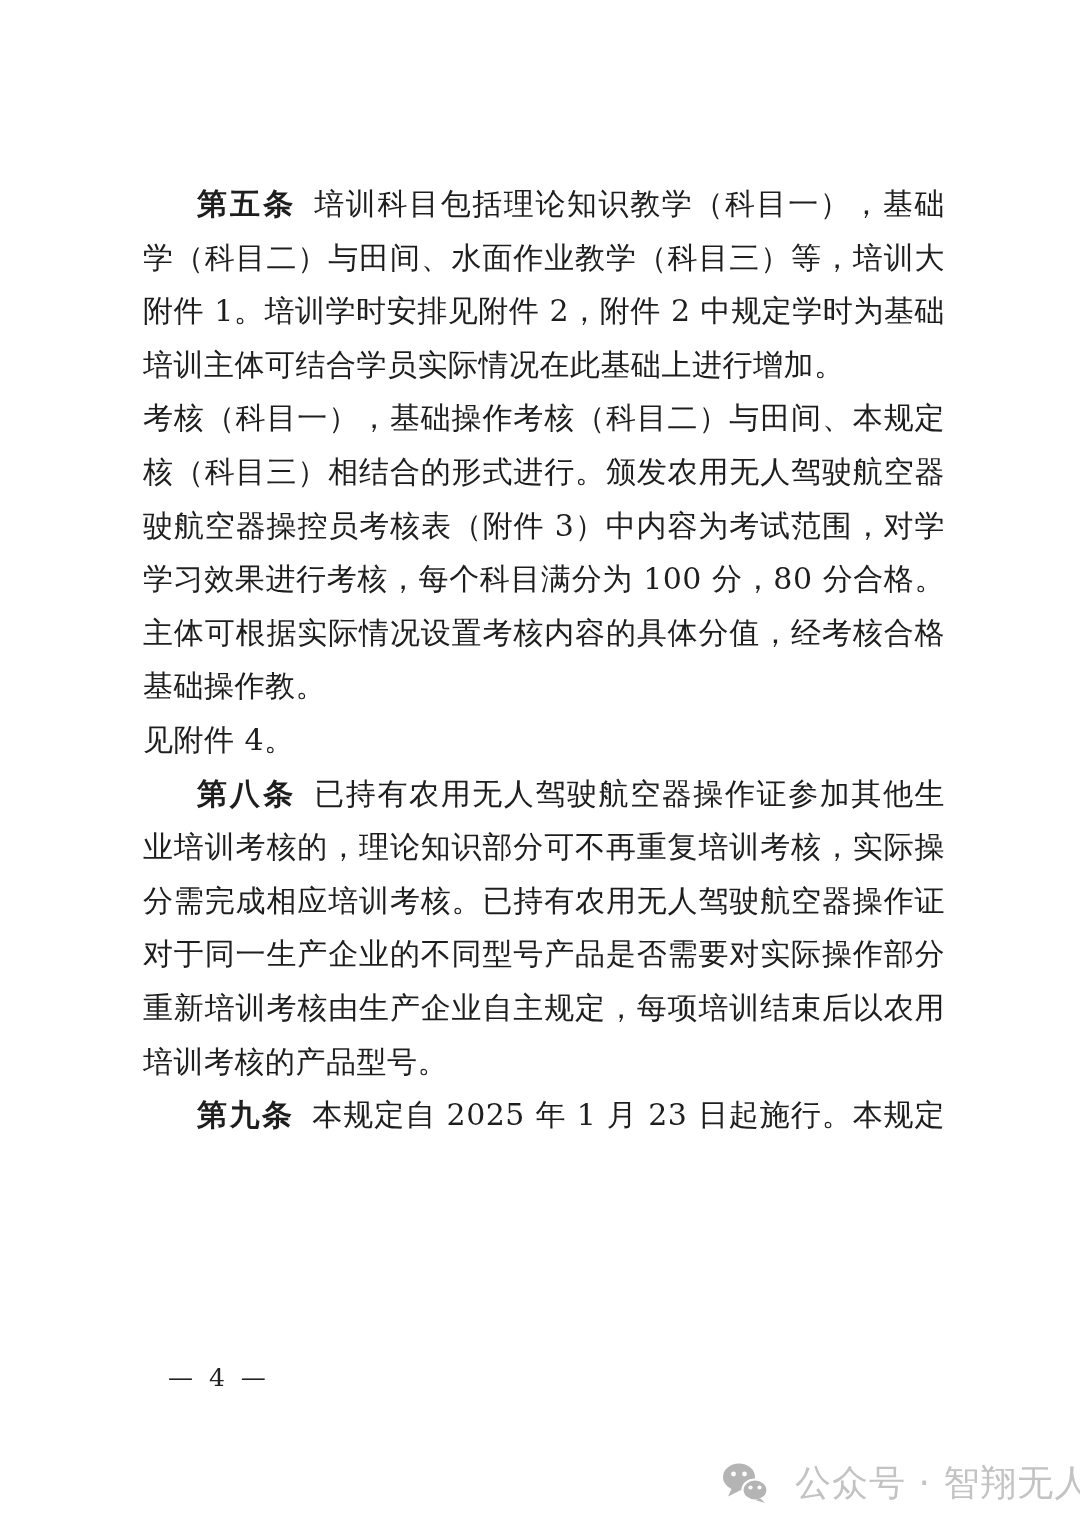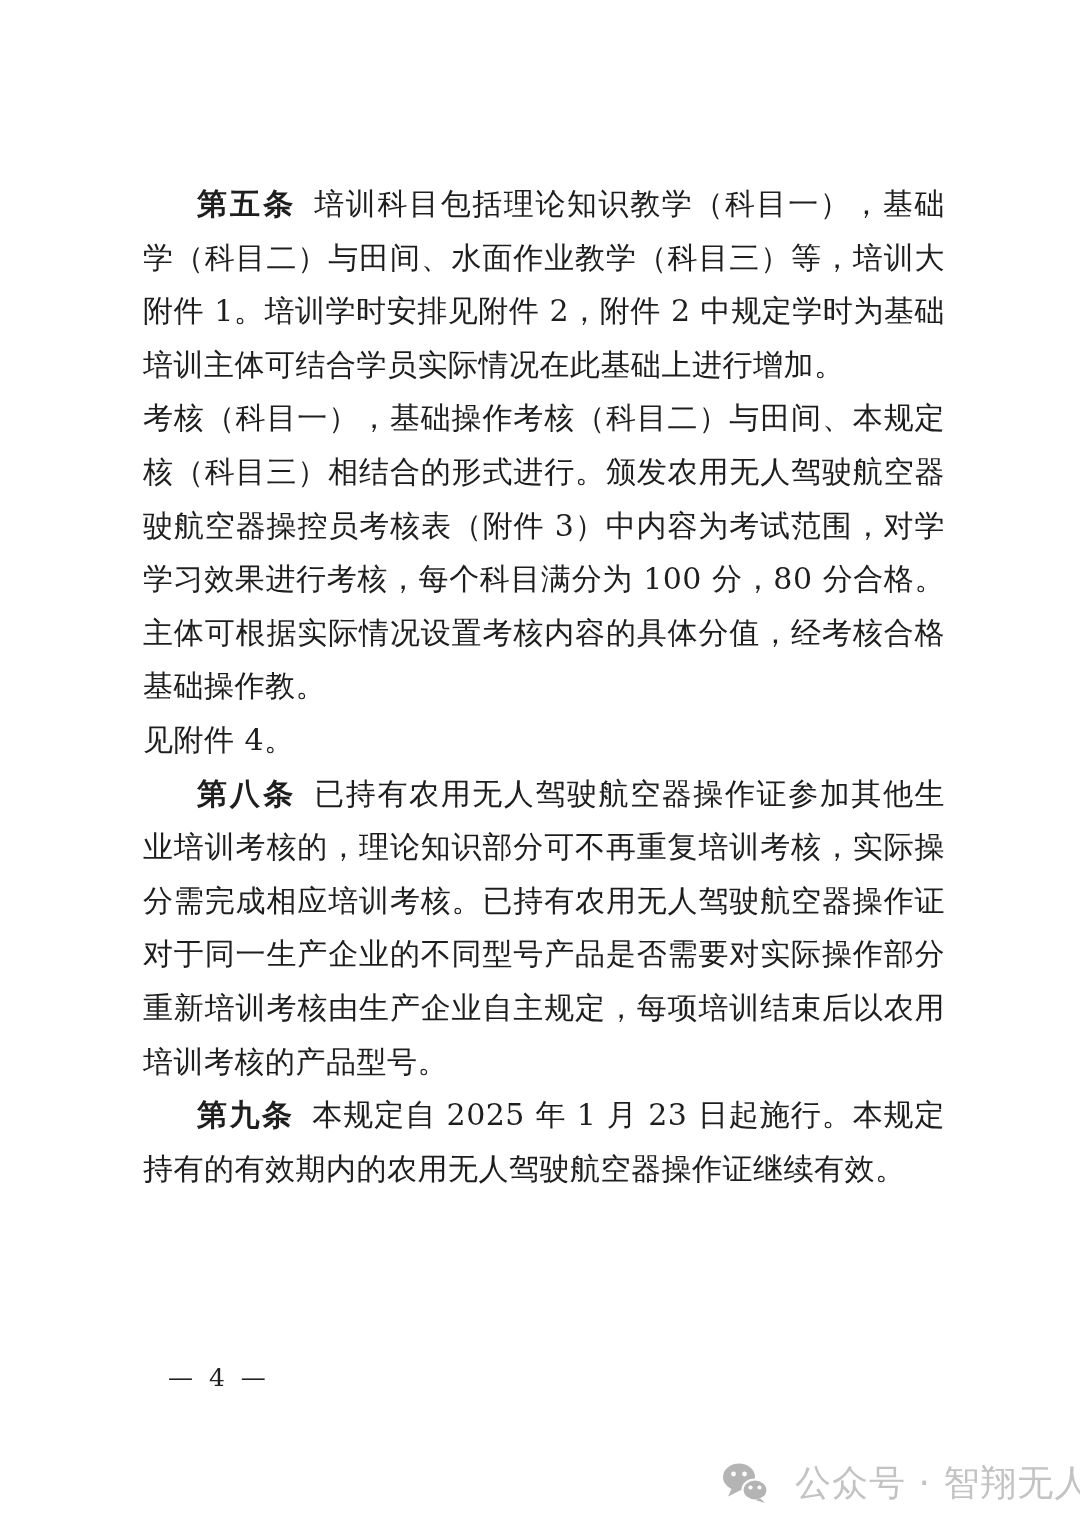--- a/index.html
+++ b/index.html
@@ -93,21 +93,20 @@
       <div class="line">主体可根据实际情况设置考核内容的具体分值，经考核合格后</div>
       <div class="line last">基础操作教。</div>
       <div class="line last">见附件 4。</div>
       <div class="line indent"><span class="article-no">第八条</span>已持有农用无人驾驶航空器操作证参加其他生产企</div>
       <div class="line">业培训考核的，理论知识部分可不再重复培训考核，实际操作部</div>
       <div class="line">分需完成相应培训考核。已持有农用无人驾驶航空器操作证的，</div>
       <div class="line">对于同一生产企业的不同型号产品是否需要对实际操作部分进行</div>
       <div class="line">重新培训考核由生产企业自主规定，每项培训结束后以农用无人驾</div>
       <div class="line last">培训考核的产品型号。</div>
       <div class="line indent"><span class="article-no">第九条</span>本规定自 2025 年 1 月 23 日起施行。本规定施行前</div>
-      <div class="line last">持有的有效期内的农用无人驾驶航空器操作证继续有效。</div>
     </div>
 
   <div class="page-number">— 4 —</div>
 
   <div class="watermark">
     <svg class="wechat-icon" width="46" height="40" viewBox="0 0 46 40">
       <g fill="#b4b4b4">
         <ellipse cx="17" cy="14" rx="16" ry="13.5"></ellipse>
         <path d="M10 25 L6 33.5 L18 27.5 Z"></path>
       </g>

